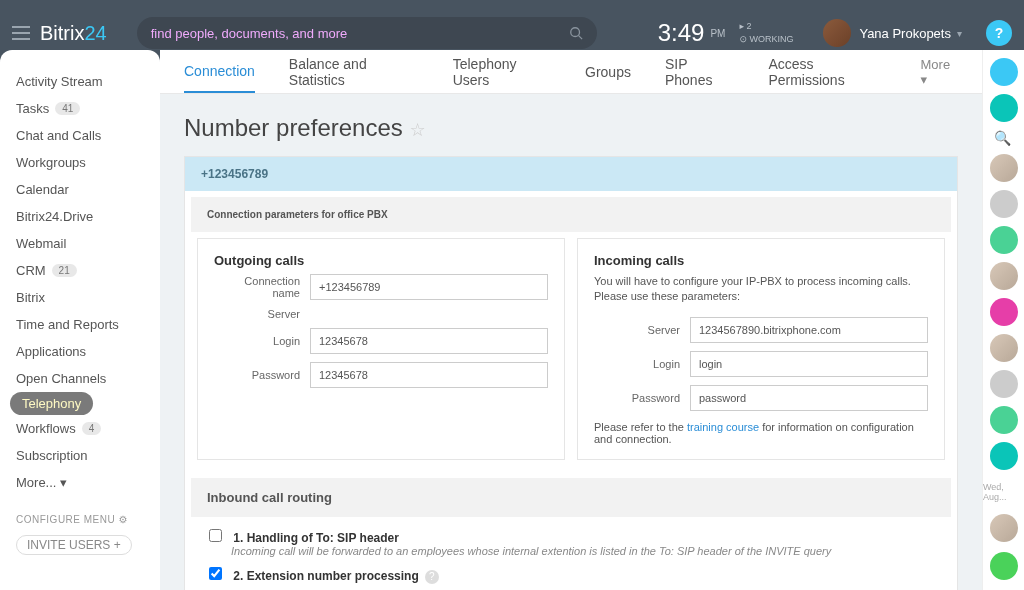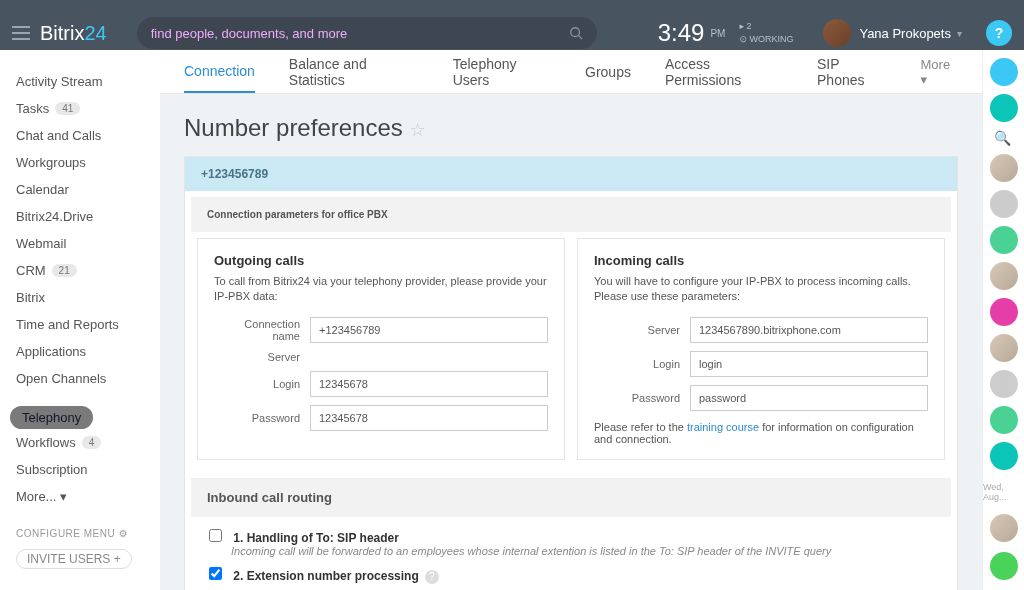--- a/index.html
+++ b/index.html
@@ -17,24 +17,24 @@
 .clock { margin-left: auto; color: #fff; display: flex; align-items: center; gap: 6px; }
 .clock .time { font-size: 24px; font-weight: 400; }
 .clock .pm { font-size: 10px; color: #b8c0c8; }
 .clock .status { font-size: 9px; color: #b8c0c8; line-height: 1.4; margin-left: 8px; }
 .user-area { display: flex; align-items: center; margin-left: 30px; color: #fff; font-size: 13px; }
 .avatar { width: 28px; height: 28px; border-radius: 50%; background: linear-gradient(135deg,#8b5a3c,#6b4028); margin-right: 8px; }
 .chev { margin-left: 6px; font-size: 10px; color: #9aa5af; }
 .help-btn { width: 26px; height: 26px; border-radius: 50%; background: #3bc8f5; color: #fff; display: flex; align-items: center; justify-content: center; margin-left: 24px; font-size: 14px; font-weight: bold; }
 
 
-.sidebar { position: absolute; left: 0; top: 50px; width: 160px; bottom: 0; background: #fff; padding: 18px 0 0 16px; font-size: 13px; color: #555; }
+.sidebar { position: absolute; left: 0; top: 50px; width: 160px; bottom: 0; background: #fff; padding: 18px 0 0 16px; font-size: 13px; color: #555; border-radius: 12px; }
 .sidebar .item { padding: 6px 0; display: flex; align-items: center; gap: 6px; cursor: pointer; }
 .sidebar .badge { background: #e8e8e8; color: #777; font-size: 10px; padding: 1px 7px; border-radius: 8px; }
-.sidebar .item.active { display: inline-flex; padding: 4px 12px; border-radius: 12px; background: #7a7a7a; color: #0f172a; margin-left: -6px; margin-top: 14px; }
+.sidebar .item.active { display: inline-flex; padding: 4px 12px; border-radius: 12px; background: #7a7a7a; color: #fef9c3; margin-left: -6px; }
 .sidebar .config { font-size: 10px; color: #999; margin-top: 18px; letter-spacing: 0.5px; }
 .sidebar .invite { display: inline-block; margin-top: 10px; font-size: 12px; color: #888; border: 1px solid #ddd; padding: 2px 10px; border-radius: 14px; }
 .gear { font-size: 10px; }
 
 
 .main { position: absolute; left: 160px; right: 42px; top: 50px; bottom: 0; background: #eef2f4; overflow: hidden; }
 .tabs { background: #fff; height: 44px; display: flex; align-items: center; padding: 0 24px; gap: 34px; font-size: 14px; color: #555; border-bottom: 1px solid #e8e8e8; }
 .tabs .tab { padding: 12px 0; cursor: pointer; }
 .tabs .tab.active { color: #2a8dd6; border-bottom: 2px solid #2a8dd6; }
 .tabs .more { margin-left: auto; font-size: 13px; color: #888; }
@@ -143,34 +143,33 @@
     </div><div class="item">
       <span>More... ▾</span>
     </div><div class="config">CONFIGURE MENU <span class="gear">⚙</span></div><div class="invite">INVITE USERS  +</div></div>
 
 <div class="main">
   <div class="tabs" id="tabs">
       <div class="tab active">Connection</div>
       <div class="tab">Balance and Statistics</div>
       <div class="tab">Telephony Users</div>
       <div class="tab">Groups</div>
+      <div class="tab">SIP Phones</div>
       <div class="tab">Access Permissions</div>
-      <div class="tab">SIP Phones</div>
       <div class="more">More ▾</div>
     </div>
   <div class="page-title">
     <span>Number preferences</span> <span class="star">☆</span>
   </div>
   <div class="content">
     <div class="phone-header">+123456789</div>
     <div class="section-h">Connection parameters for office PBX</div>
     <div class="two-col">
       <div class="card">
         <h4>Outgoing calls</h4>
-        <div class="desc">To call from Bitrix24 via your telephony provider, please provide your IP-PBX data:</div>
         <div id="out-fields">
             <div class="field">
               <label>Connection name</label>
               <div class="inp">+123456789</div>
             </div>
             <div class="field">
               <label>Server</label>
             </div>
             <div class="field">
               <label>Login</label>

